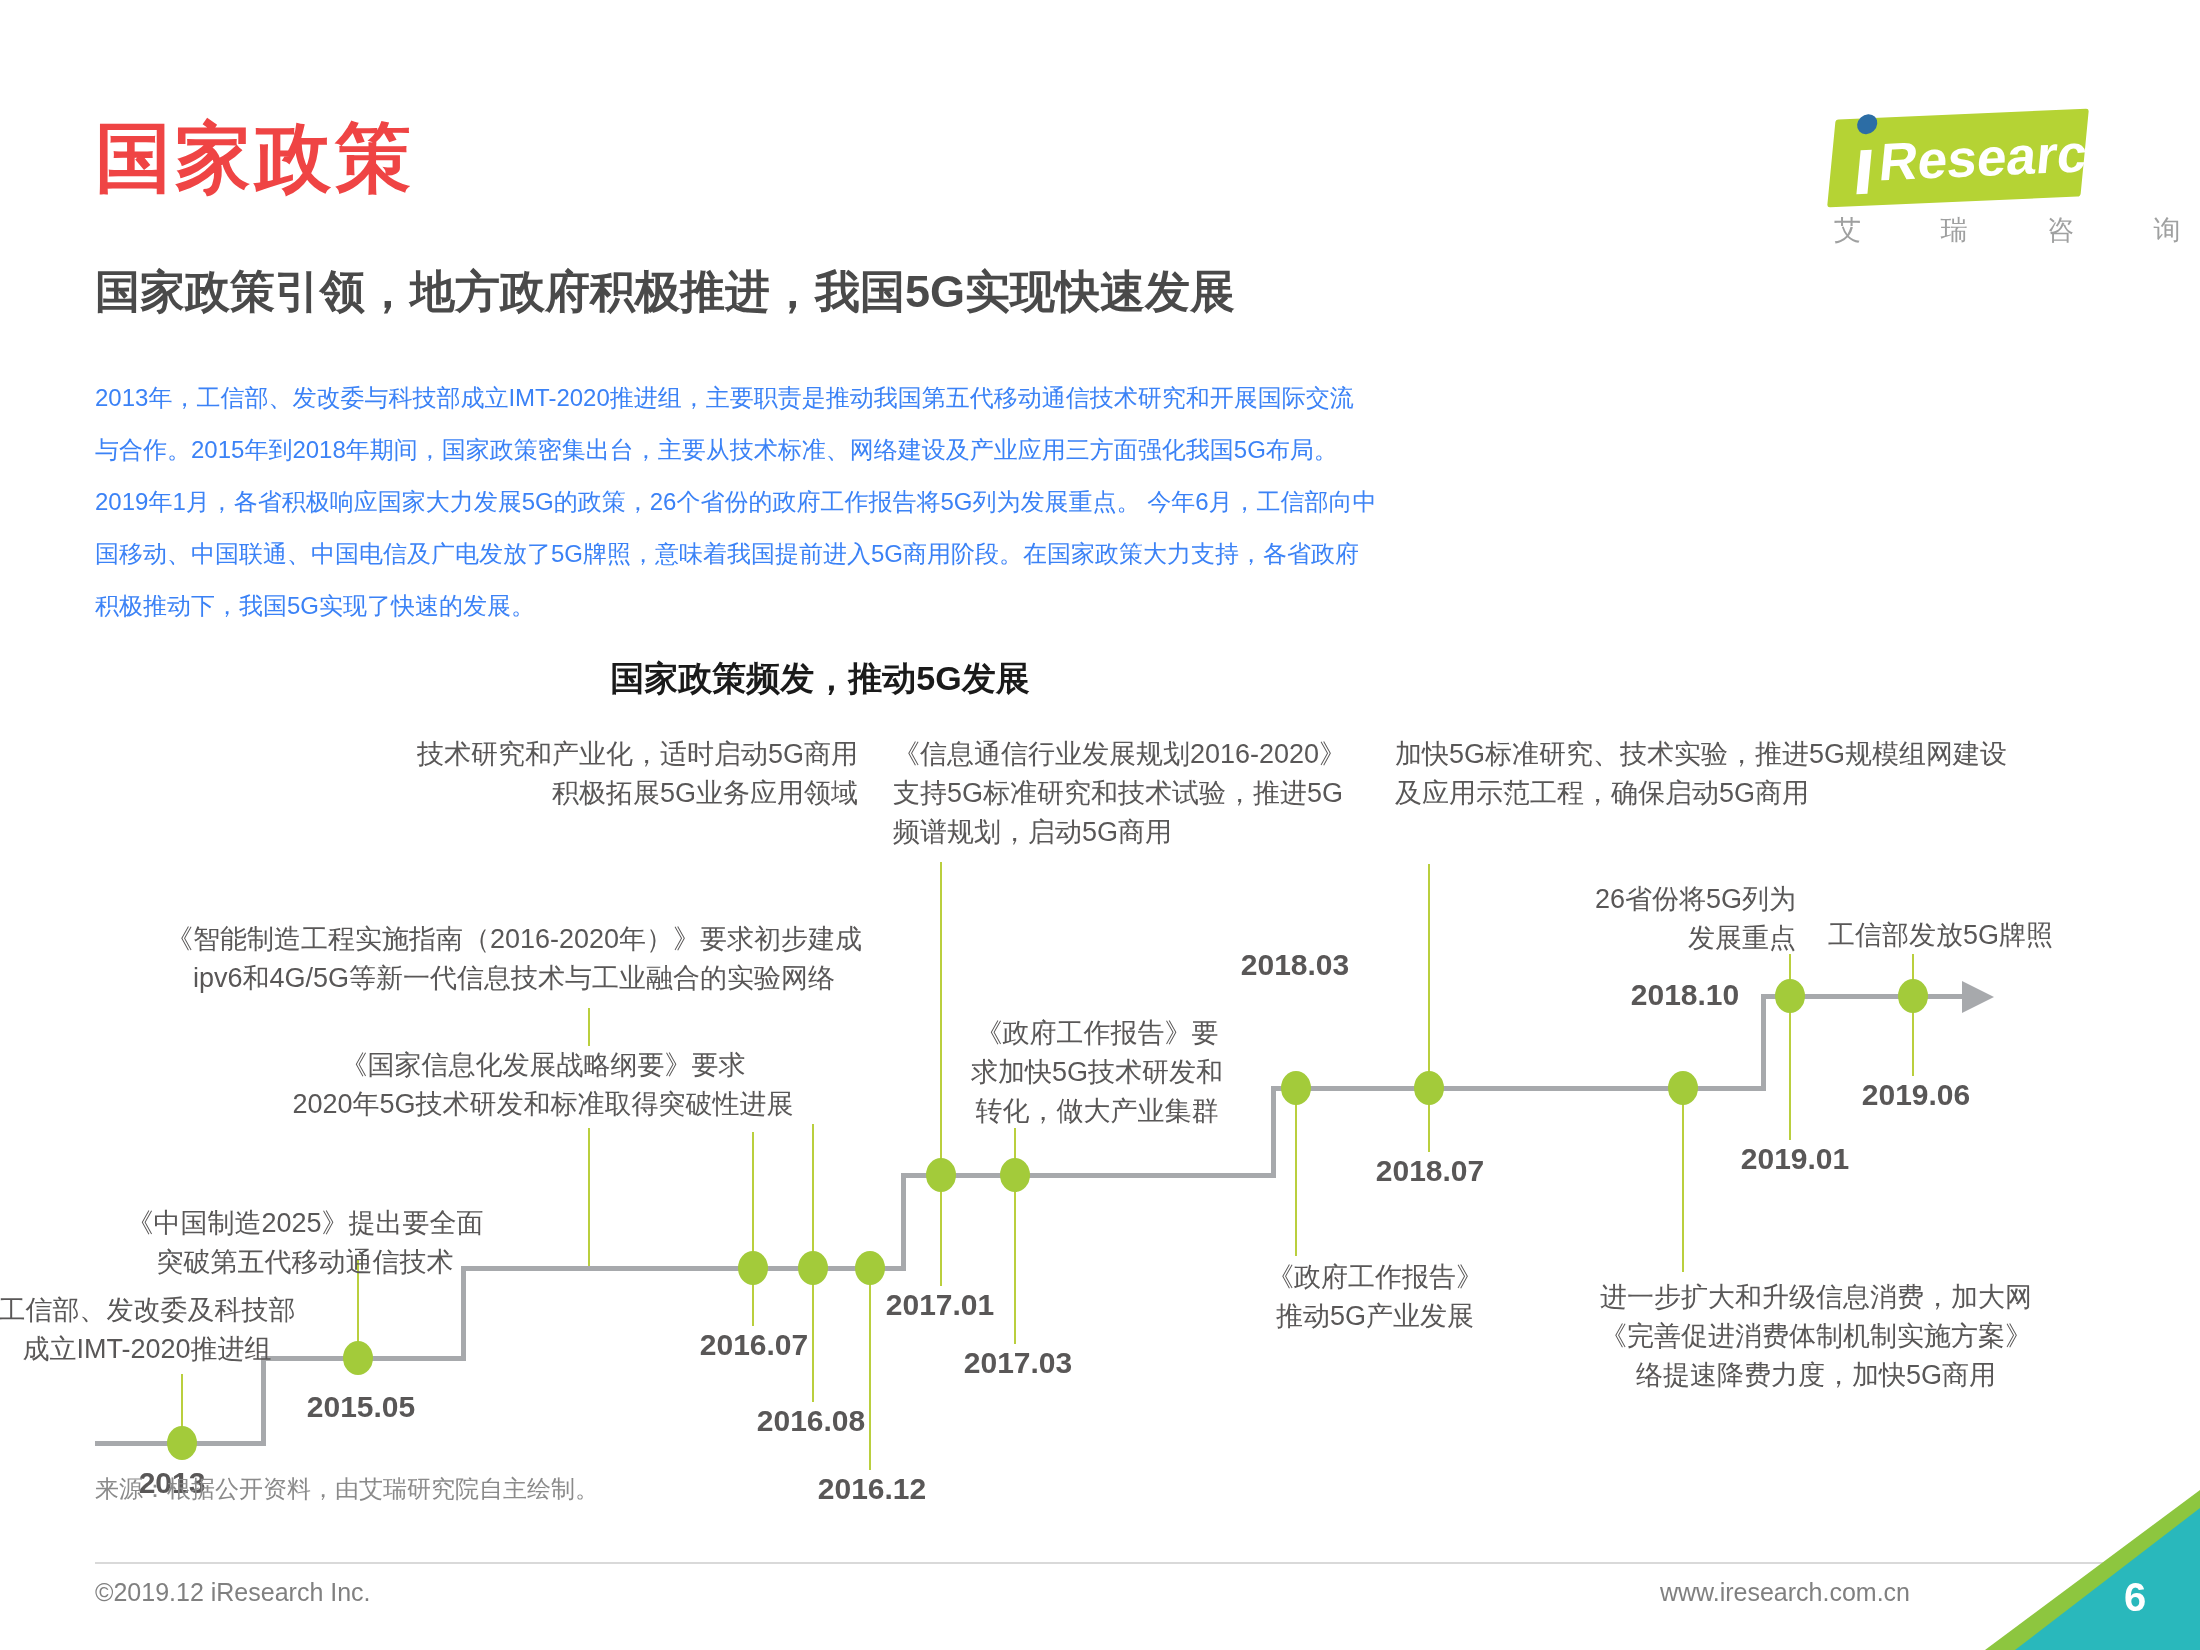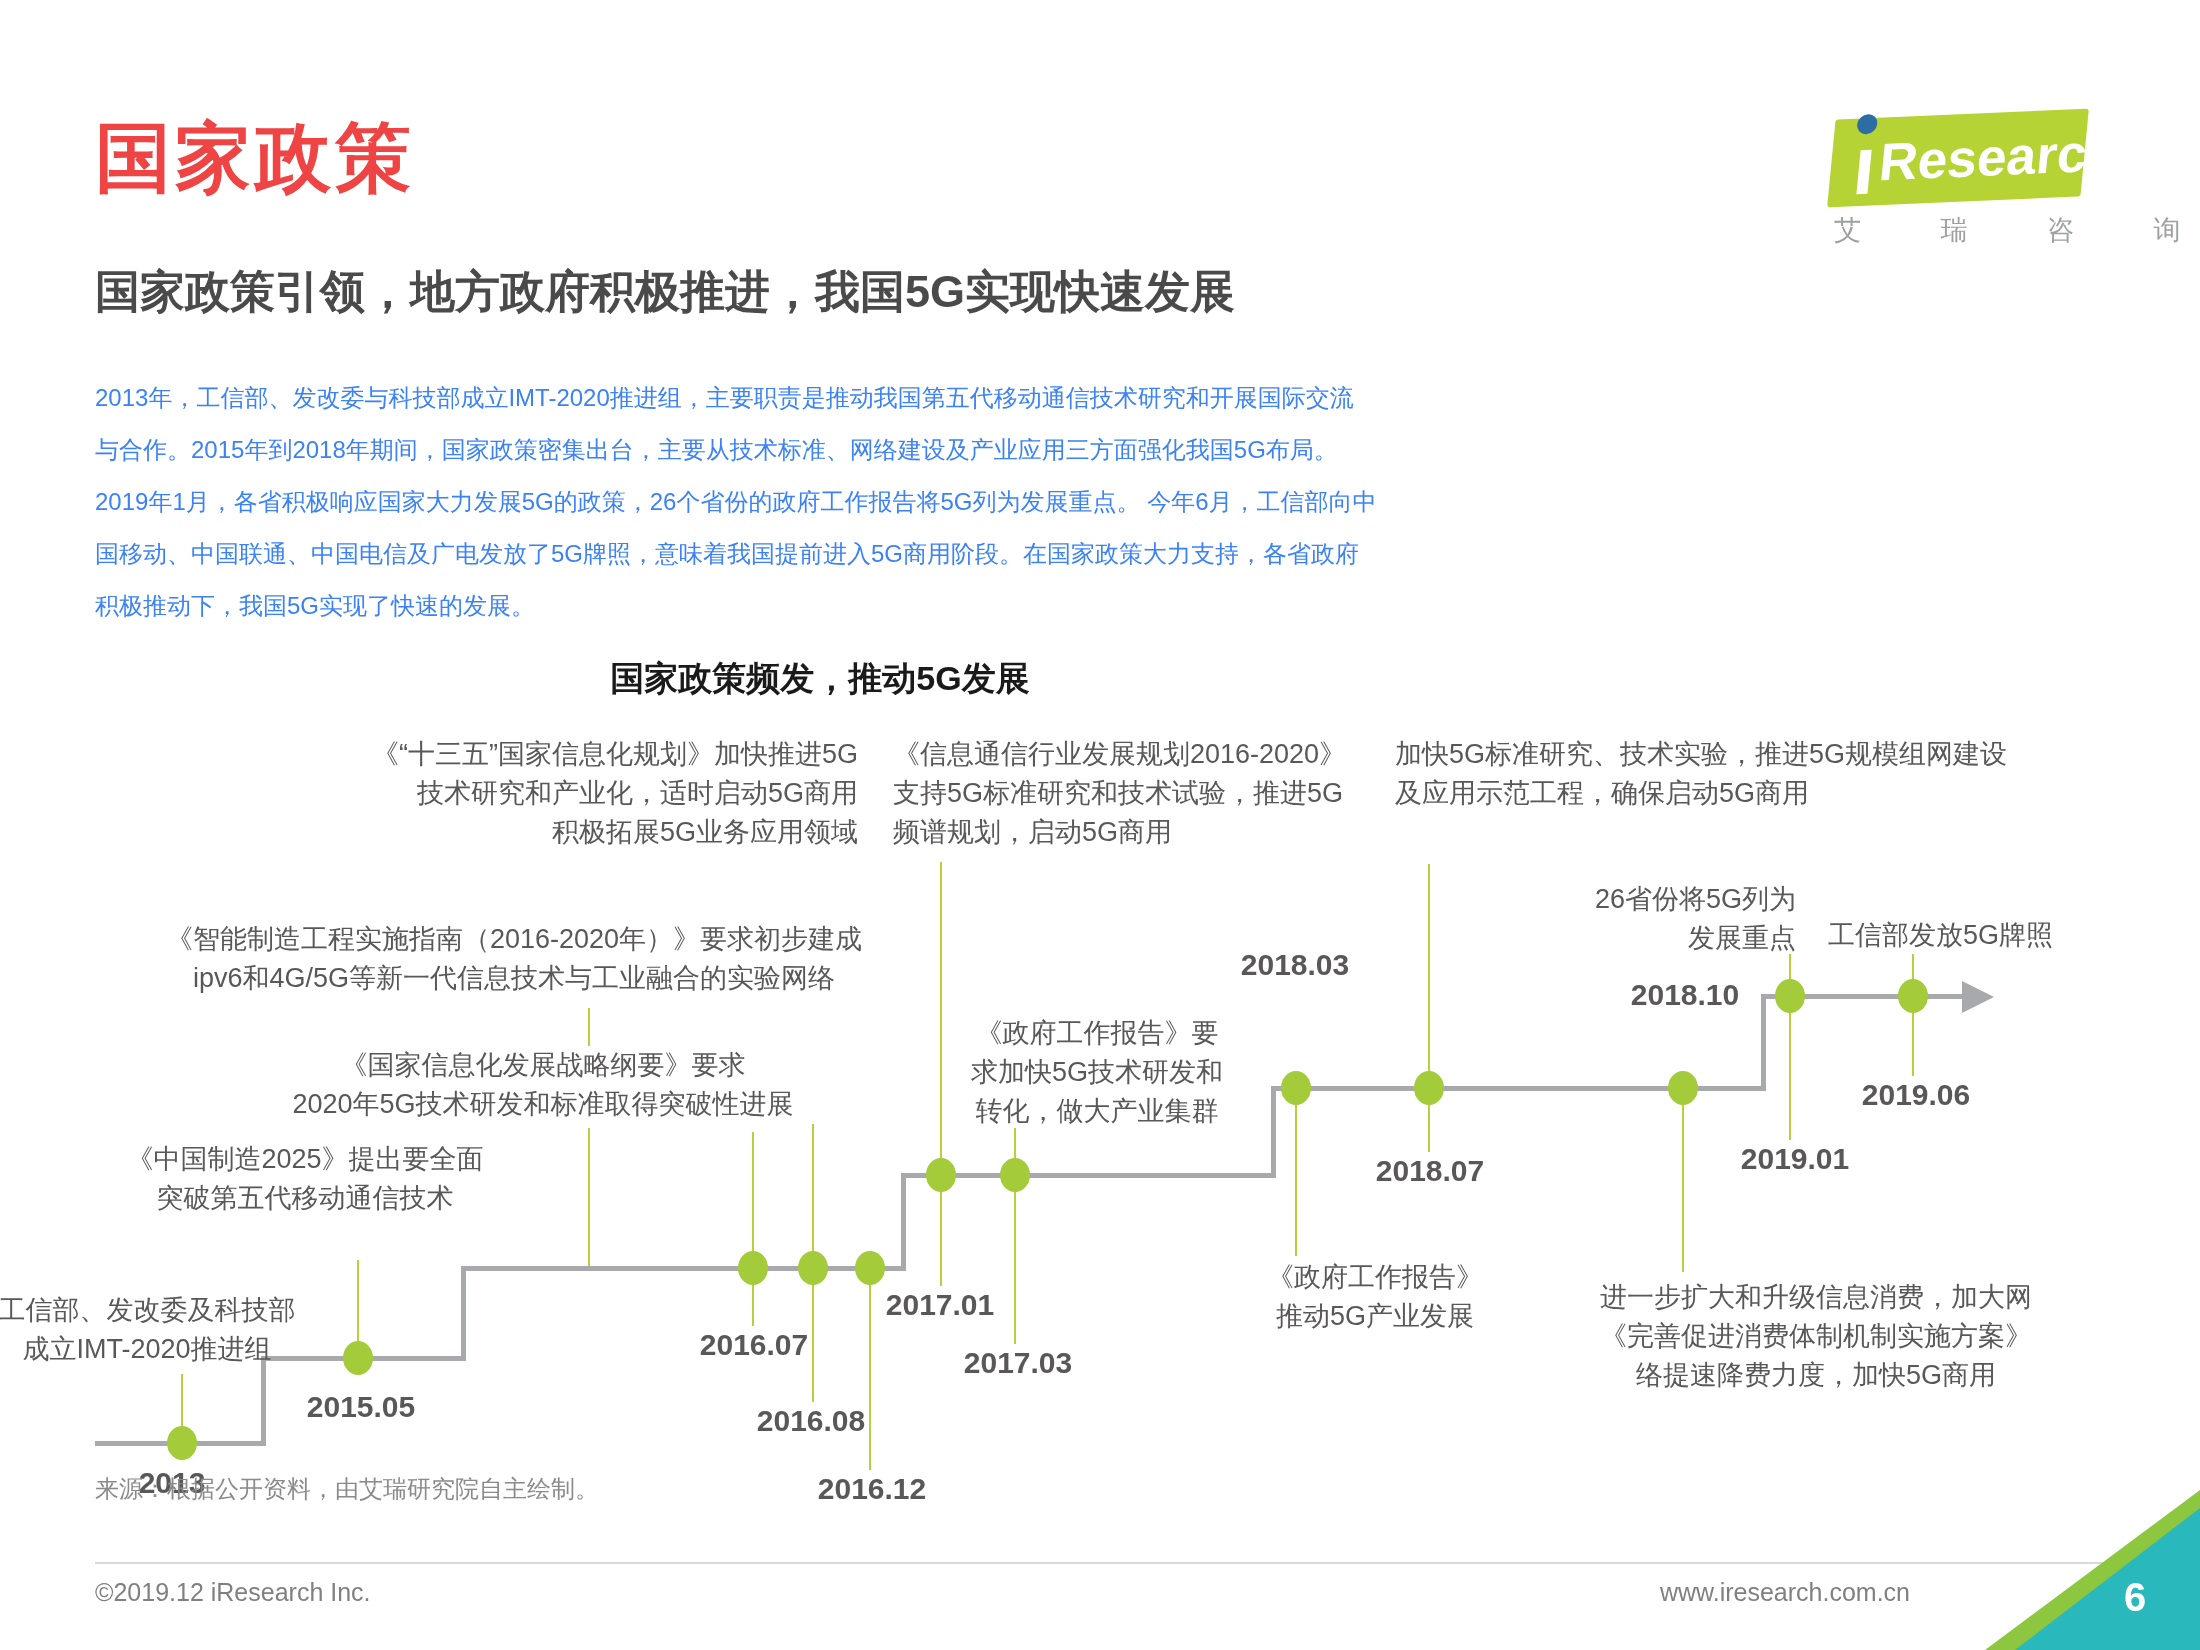--- a/index.html
+++ b/index.html
@@ -124,21 +124,20 @@
 <div class="date" style="left:872px;top:1472px;">2016.12</div>
 <div class="date" style="left:940px;top:1288px;">2017.01</div>
 <div class="date" style="left:1018px;top:1346px;">2017.03</div>
 <div class="date" style="left:1295px;top:948px;">2018.03</div>
 <div class="date" style="left:1430px;top:1154px;">2018.07</div>
 <div class="date" style="left:1685px;top:978px;">2018.10</div>
 <div class="date" style="left:1795px;top:1142px;">2019.01</div>
 <div class="date" style="left:1916px;top:1078px;">2019.06</div>
 
 <div class="ann ann-right" style="right:1342px;top:735px;">
-  <div>《“十三五”国家信息化规划》加快推进5G</div>
   <div>技术研究和产业化，适时启动5G商用</div>
   <div>积极拓展5G业务应用领域</div>
 </div>
 
 <div class="ann" style="left:893px;top:735px;">
   <div>《信息通信行业发展规划2016-2020》</div>
   <div>支持5G标准研究和技术试验，推进5G</div>
   <div>频谱规划，启动5G商用</div>
 </div>
 
@@ -150,21 +149,21 @@
 <div class="ann ann-center" style="left:514px;top:920px;">
   <div>《智能制造工程实施指南（2016-2020年）》要求初步建成</div>
   <div>ipv6和4G/5G等新一代信息技术与工业融合的实验网络</div>
 </div>
 
 <div class="ann ann-center" style="left:543px;top:1046px;">
   <div>《国家信息化发展战略纲要》要求</div>
   <div>2020年5G技术研发和标准取得突破性进展</div>
 </div>
 
-<div class="ann ann-center" style="left:305px;top:1140px;text-align:center;">
+<div class="ann ann-center" style="left:305px;top:1204px;text-align:center;">
   <div>《中国制造2025》提出要全面</div>
   <div>突破第五代移动通信技术</div>
 </div>
 
 <div class="ann ann-center" style="left:147px;top:1291px;">
   <div>工信部、发改委及科技部</div>
   <div>成立IMT-2020推进组</div>
 </div>
 
 <div class="ann ann-center" style="left:1097px;top:1014px;">

